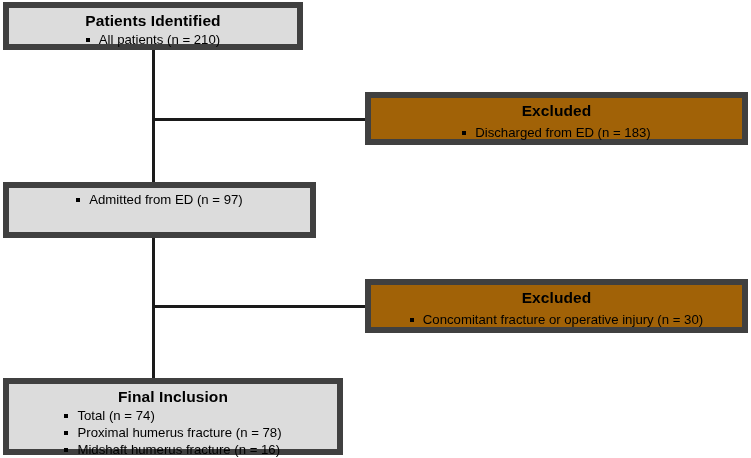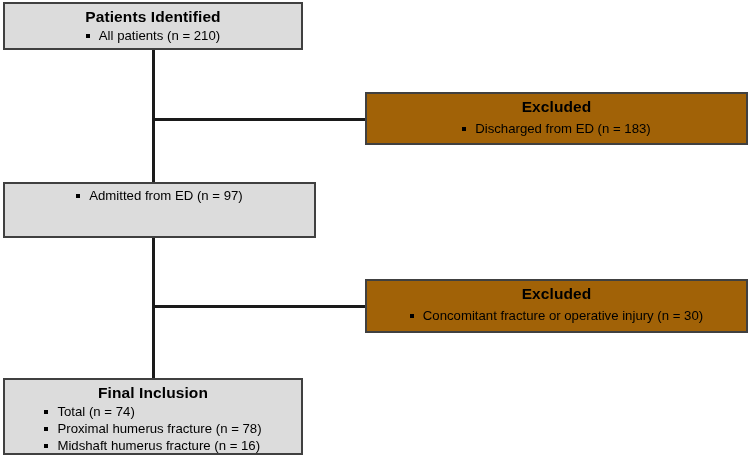--- a/index.html
+++ b/index.html
@@ -22,21 +22,21 @@
     position: absolute;
     background: #1a1a1a;
   }
   .conn-v { width: 3px; }
   .conn-h { height: 3px; }
 
   
   .node {
     position: absolute;
     box-sizing: border-box;
-    border: 2px solid #404040;
+    border: 6px solid #404040;
     padding: 3px 0 4px 0;
   }
   .node.light { background: #dcdcdc; }
   .node.dark  { background: #a16207; }
 
   .node-title {
     text-align: center;
     font-weight: bold;
     font-size: 15.5px;
     color: #000000;
@@ -108,21 +108,21 @@
     </ul>
   </div>
 
   <div class="node dark" style="left:365px; top:279px; width:383px; height:54px;">
     <div class="node-title">Excluded</div>
     <ul class="bullet-list bullets-dark">
       <li class="bullet-item">Concomitant fracture or operative injury (n = 30)</li>
     </ul>
   </div>
 
-  <div class="node light" style="left:3px; top:378px; width:300px; height:77px;">
+  <div class="node light" style="left:3px; top:378px; width:340px; height:77px;">
     <div class="node-title">Final Inclusion</div>
     <ul class="bullet-list bullets-centered">
       <li class="bullet-item">Total (n = 74)</li>
       <li class="bullet-item">Proximal humerus fracture (n = 78)</li>
       <li class="bullet-item">Midshaft humerus fracture (n = 16)</li>
     </ul>
   </div>
 
 </div>
 

